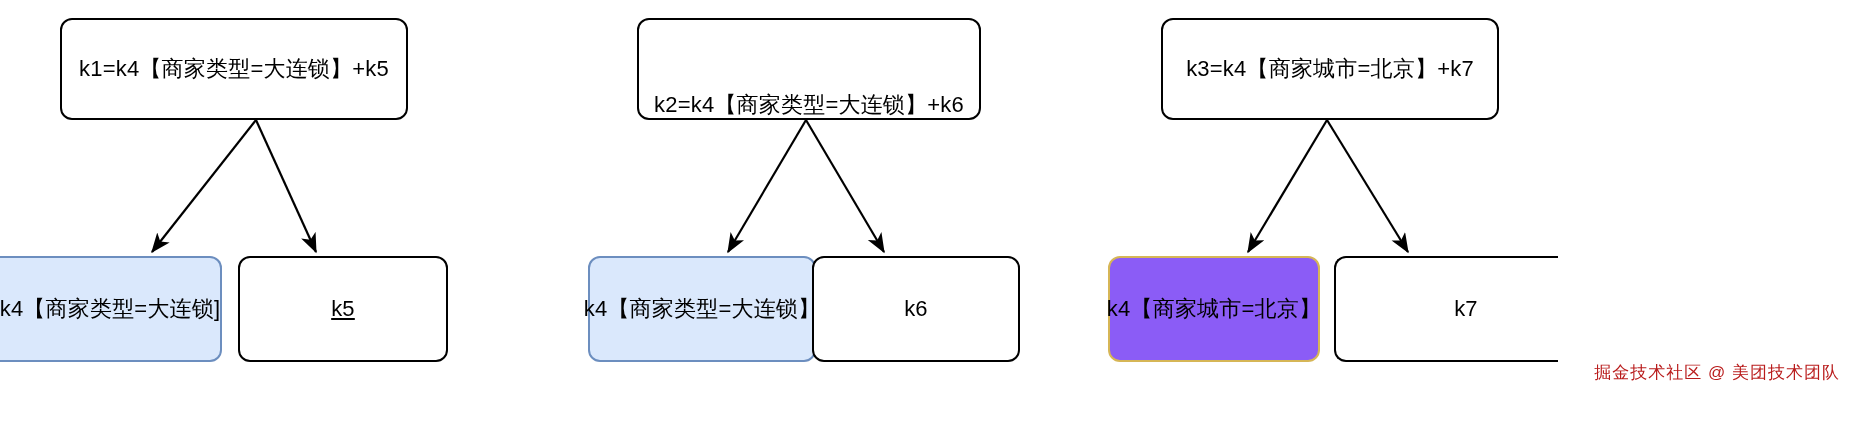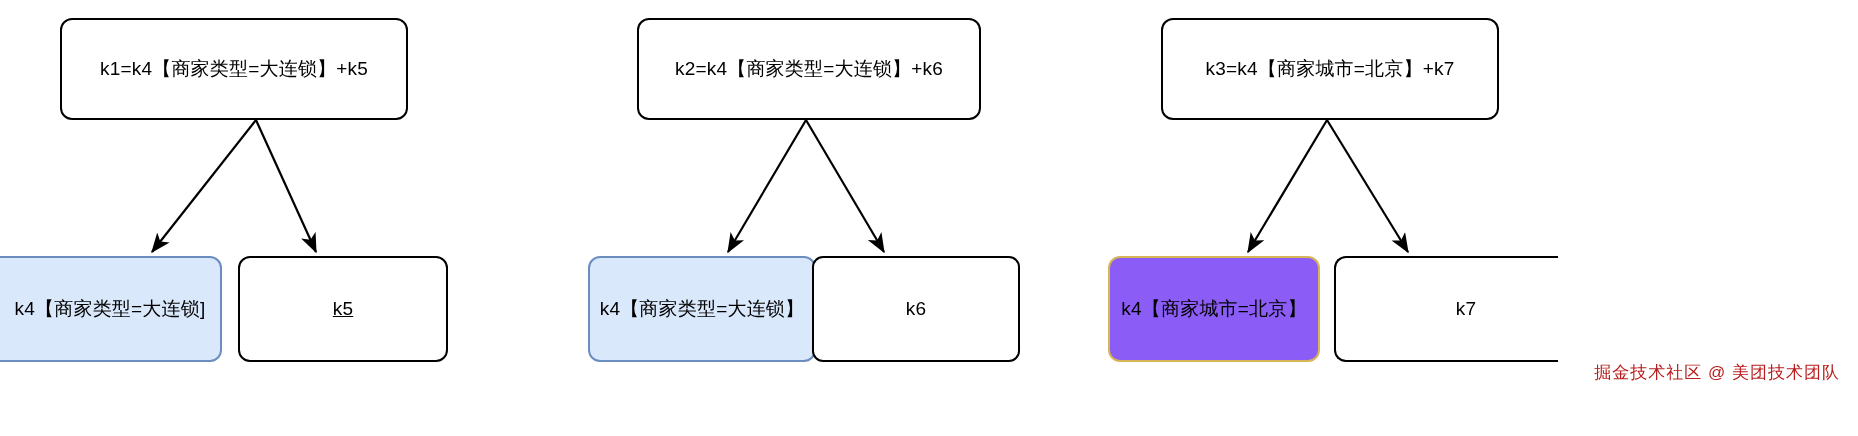--- a/index.html
+++ b/index.html
@@ -21,21 +21,21 @@
     position: absolute;
     box-sizing: border-box;
     border-radius: 12px;
     border: 2px solid #000000;
     background: #ffffff;
     display: flex;
     align-items: center;
     justify-content: center;
     text-align: center;
     color: #000000;
-    font-size: 19px;
+    font-size: 22px;
     line-height: 1.25;
     letter-spacing: 0.2px;
     white-space: nowrap;
     padding: 0 6px;
   }
   .node.blue {
     background: #dae8fc;
     border-color: #6c8ebf;
   }
   .node.yellow {
@@ -99,29 +99,29 @@
   </div>
 
   <div class="node blue clip-left" style="left:0px; top:256px; width:222px; height:106px;">
     <span>k4【商家类型=大连锁]</span>
   </div>
 
   <div class="node" style="left:238px; top:256px; width:210px; height:106px;text-decoration:underline;">
     <span>k5</span>
   </div>
 
-  <div class="node" style="left:637px; top:18px; width:344px; height:102px;">
+  <div class="node" style="left:637px; top:18px; width:344px; height:102px;align-items:flex-end;">
     <span>k2=k4【商家类型=大连锁】+k6</span>
   </div>
 
   <div class="node blue" style="left:588px; top:256px; width:228px; height:106px;">
     <span>k4【商家类型=大连锁】</span>
   </div>
 
-  <div class="node" style="left:812px; top:256px; width:208px; height:106px;border-radius:11px;">
+  <div class="node" style="left:812px; top:256px; width:208px; height:106px;">
     <span>k6</span>
   </div>
 
   <div class="node" style="left:1161px; top:18px; width:338px; height:102px;">
     <span>k3=k4【商家城市=北京】+k7</span>
   </div>
 
   <div class="node yellow" style="left:1108px; top:256px; width:212px; height:106px;">
     <span>k4【商家城市=北京】</span>
   </div>

